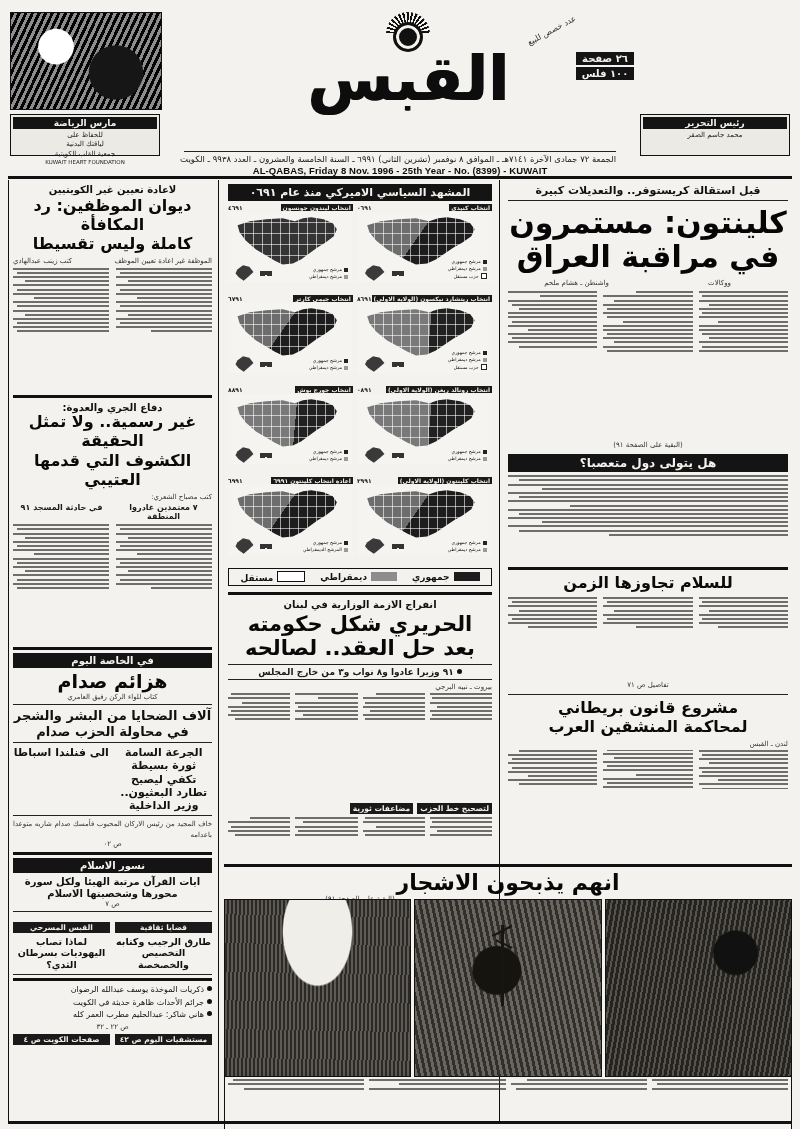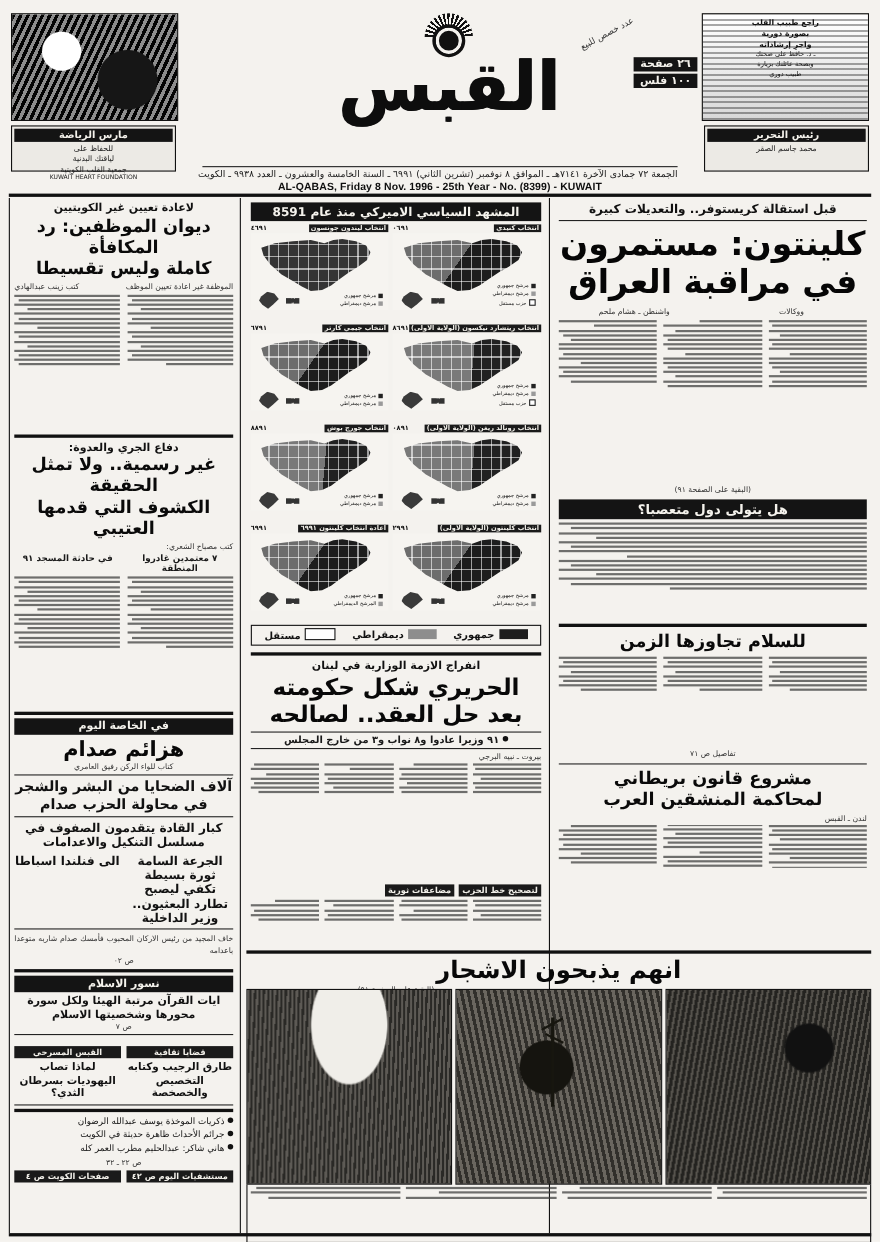--- a/index.html
+++ b/index.html
@@ -231,31 +231,20 @@
 
     <div class="mh-center">
       <div class="logo-sun">
         <div class="rays"></div>
           <div class="disc"></div>
       </div>
       <div class="wordmark ar">القبس</div>
     </div>
     <div class="mh-tag ar">عدد خصص للبيع</div>
 
-    <div class="mh-box right">
-      <div class="mh-photo ad"></div>
-      <div class="mh-ad-lines" style="position:absolute;inset:3px;font-size:7px;text-align:center;line-height:1.45;color:#111;font-weight:bold;">
-        <div>راجع طبيب القلب</div>
-        <div>بصورة دورية</div>
-        <div>واجرِ إرشاداته</div>
-        <div style="font-size:6px;font-weight:normal">ـ د. حافظ على صحتك</div>
-        <div style="font-size:6px;font-weight:normal">وبصحة عائلتك بزيارة</div>
-        <div style="font-size:6px;font-weight:normal">طبيب دوري</div>
-      </div>
-    </div>
     <div class="mh-side right">
       <div class="mh-strip">رئيس التحرير</div>
       <div class="mh-meta">محمد جاسم الصقر</div>
     </div>
 
     <div style="position:absolute;right:158px;top:44px;width:58px;text-align:center;">
       <div class="mh-strip wide">٢٦ صفحة</div>
       <div class="mh-strip wide">١٠٠ فلس</div>
     </div>
 
@@ -413,21 +402,21 @@
           <span class="s1"></span>
           <span class="s2"></span>
         <span class="s1"></span>
           <span class="s4"></span>
           <span class="s1"></span>
           <span class="s3"></span>
       </div>
     </div>
 
     <div class="col col-mid" style="padding:4px 4px 0 4px">
-      <div class="bar ar" style="font-size:11px">المشهد السياسي الاميركي منذ عام 1958</div>
+      <div class="bar ar" style="font-size:11px">المشهد السياسي الاميركي منذ عام ١٩٦٠</div>
 
       <div class="mapgrid" style="margin-top:3px">
 
         <div class="mapcell">
           <div class="maphdr">
               <span class="t ar">انتخاب كنيدي</span>
               <span class="y ar">١٩٦٠</span>
             </div>
           <div class="usmap">
               <div class="mainland mixed"></div>
@@ -715,21 +704,20 @@
 
       <div class="thick" style="margin:5px 0 3px"></div>
 
       <div class="bar ar" style="font-size:10px">في الخاصة اليوم</div>
       <div class="hl2 ar" style="margin-top:3px;font-size:19px">هزائم صدام</div>
       <div class="byline ar">كتاب للواء الركن رفيق العامري</div>
       <div class="hair" style="margin:3px 0"></div>
       <div class="hl4 ar">آلاف الضحايا من البشر والشجر</div>
       <div class="hl4 ar">في محاولة الحزب صدام</div>
       <div class="hair" style="margin:3px 0"></div>
-      <div class="hl4 ar" style="font-size:11px">كبار القادة يتقدمون الصفوف في مسلسل التنكيل والاعدامات</div>
       <div style="display:flex;gap:6px;margin-top:3px">
         <div style="flex:1">
           <div class="hl4 ar" style="font-size:11px">الجرعة السامة ثورة بسيطة تكفي ليصبح</div>
           <div class="hl4 ar" style="font-size:11px">تطارد البعثيون.. وزير الداخلية</div>
         </div>
         <div style="flex:1">
           <div class="hl4 ar" style="font-size:11px">الى فنلندا اسباطا</div>
         </div>
       </div>
       <div class="hair" style="margin:3px 0"></div>

